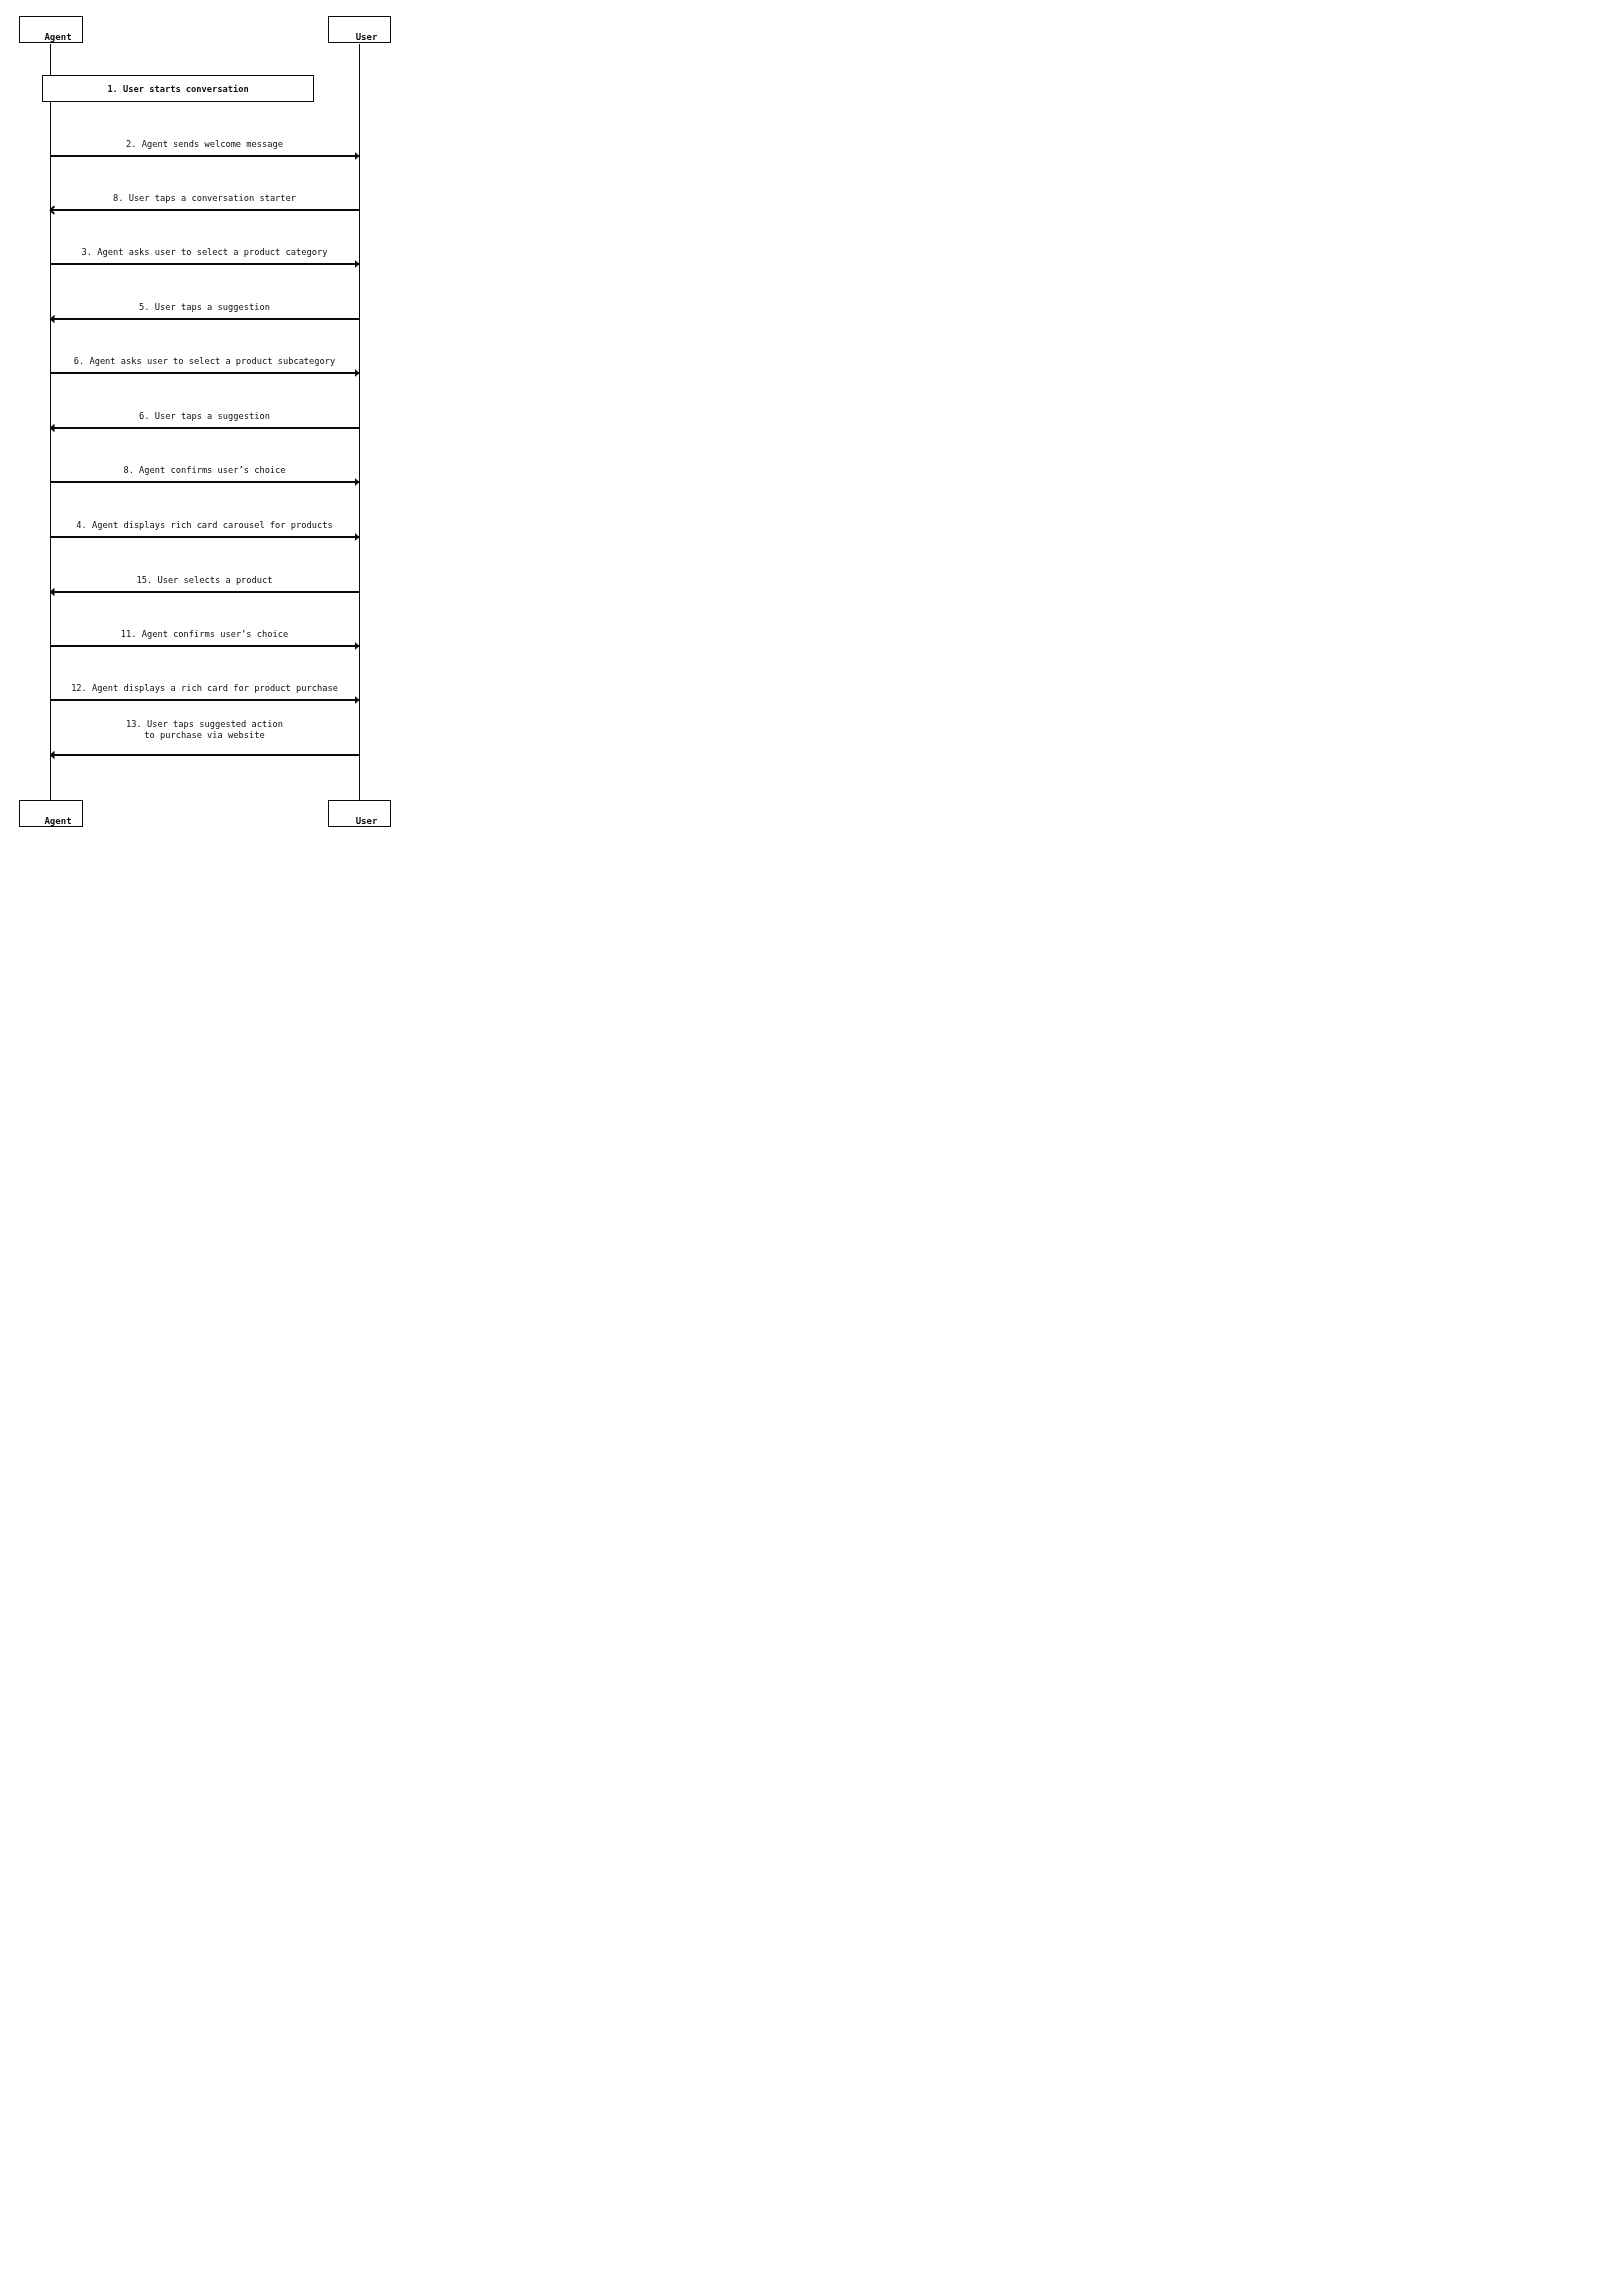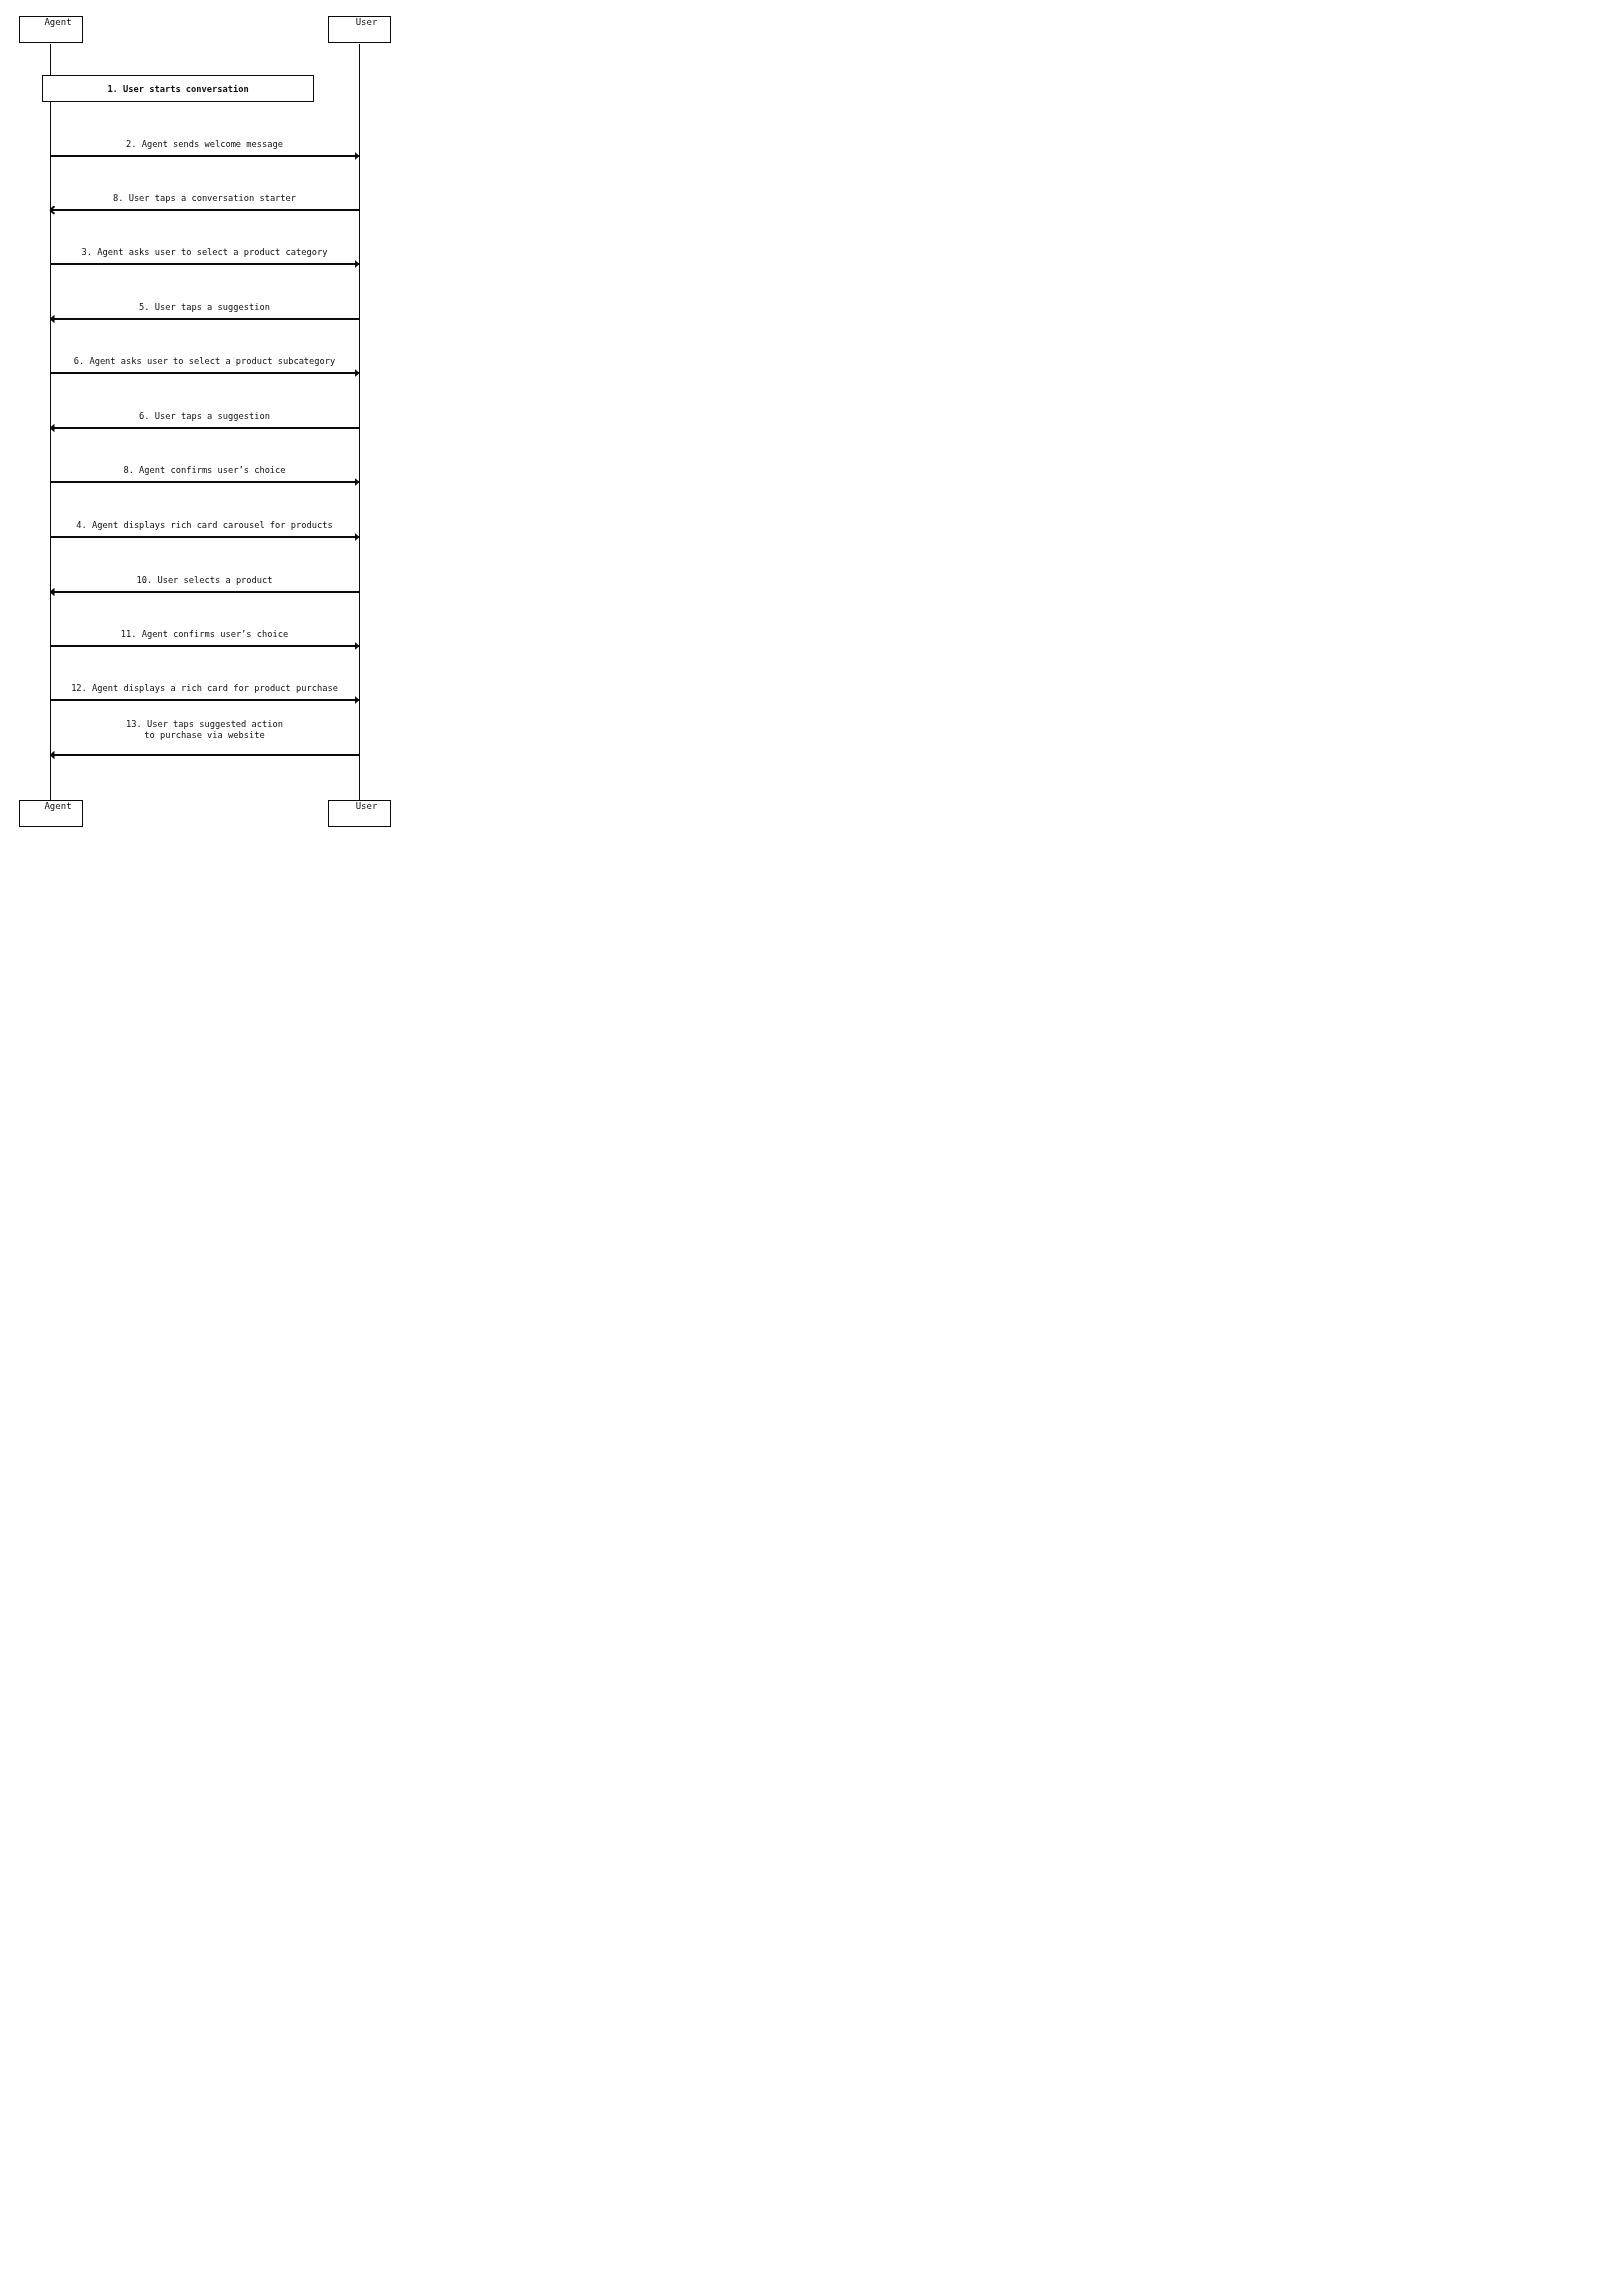--- a/index.html
+++ b/index.html
@@ -16,24 +16,24 @@
     color:var(--ink);
     overflow:hidden;
   }
   
   .actor-box{
     position:absolute;
     box-sizing:border-box;
     border:1.4px solid var(--ink);
     background:var(--paper);
     display:flex;
-    align-items:flex-start;
+    align-items:flex-end;
     justify-content:center;
     font-size:9px;
-    font-weight:400;
+    font-weight:700;
     z-index:4;
     padding-left:14px;
   }
   .actor-agent-top   {left:19px;  top:16.4px;   width:64px; height:27px;}
   .actor-user-top    {left:328px; top:16.4px;   width:63px; height:27px;}
   .actor-agent-bottom{left:19px;  top:800px; width:64px; height:27px;}
   .actor-user-bottom {left:328px; top:800px; width:63px; height:27px;}
   
   .lifeline{
     position:absolute;
@@ -176,21 +176,21 @@
     <span class="head right"></span>
   </div>
 
   <div class="message" style="top:537px">
     <div class="msg-label">4. Agent displays rich card carousel for products</div>
     <div class="msg-line"></div>
     <span class="head right"></span>
   </div>
 
   <div class="message" style="top:592px">
-    <div class="msg-label">10. User selects a product</div>
+    <div class="msg-label">15. User selects a product</div>
     <div class="msg-line"></div>
     <span class="head left"></span>
   </div>
 
   <div class="message" style="top:646px">
     <div class="msg-label">11. Agent confirms user’s choice</div>
     <div class="msg-line"></div>
     <span class="head right"></span>
   </div>
 

